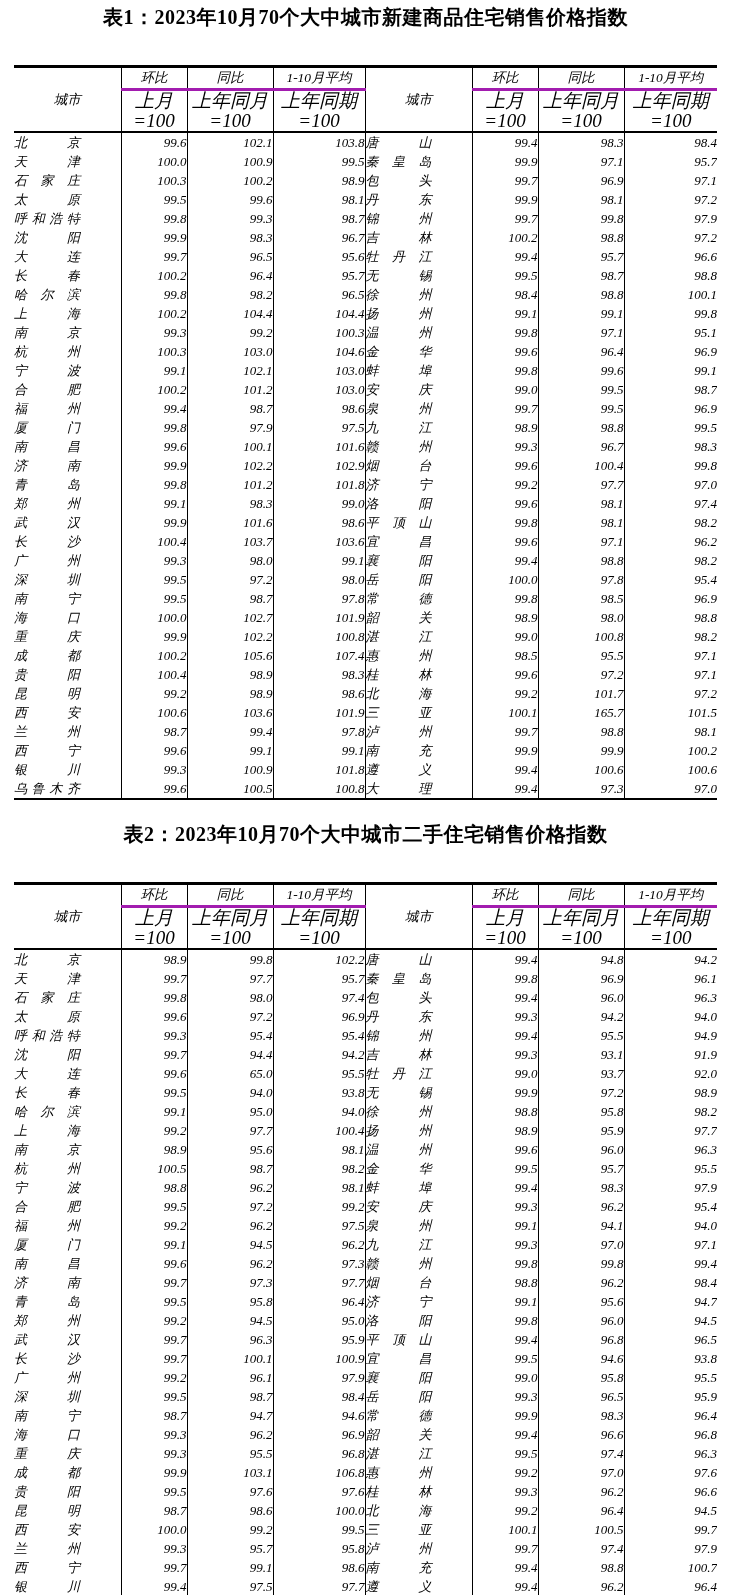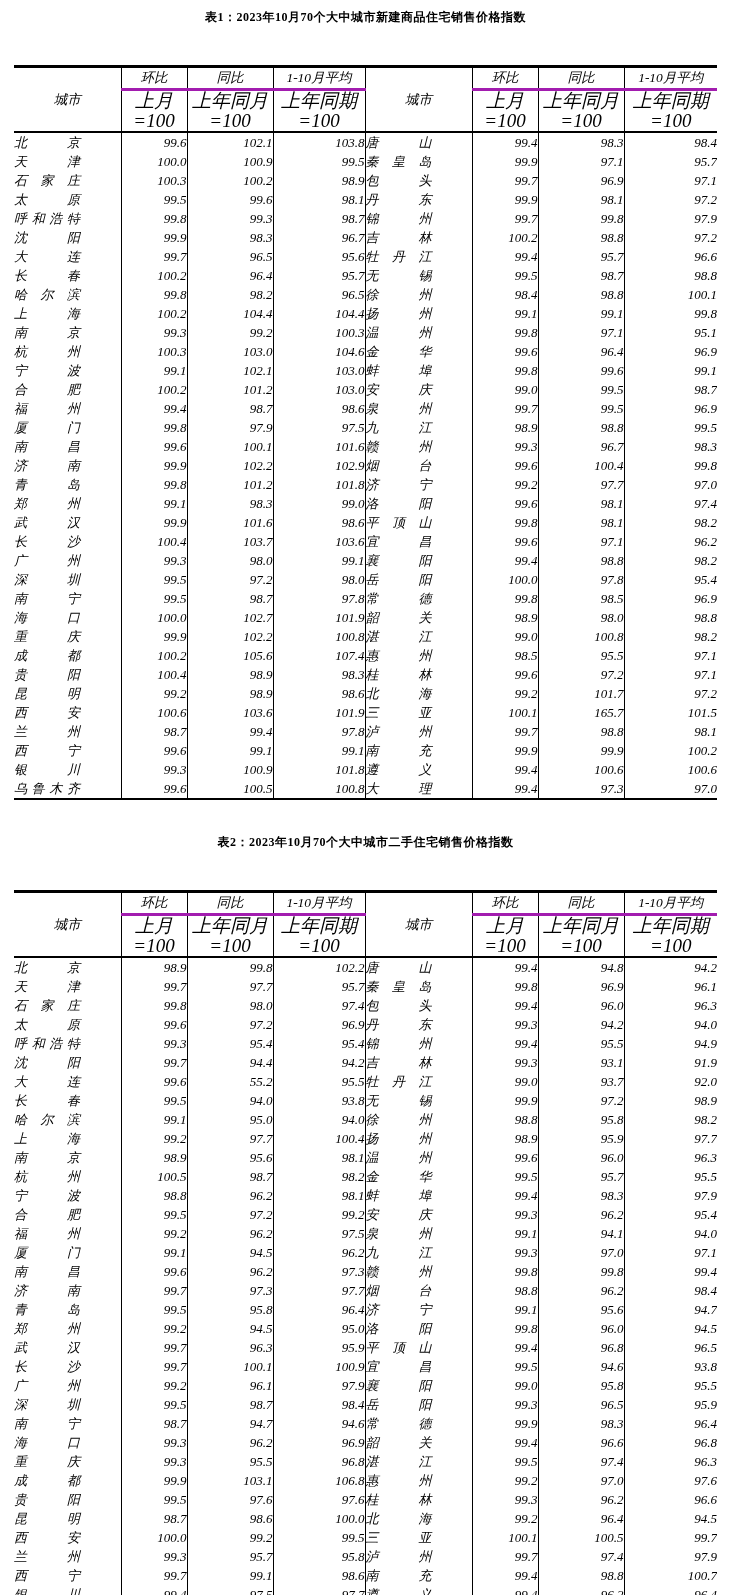--- a/index.html
+++ b/index.html
@@ -8,26 +8,26 @@
     background: #ffffff;
     width: 731px;
     min-height: 1595px;
     font-family: "Liberation Serif", "DejaVu Serif", serif;
     color: #000000;
   }
   .table-title {
     width: 731px;
     text-align: center;
     font-weight: bold;
-    font-size: 12px;
+    font-size: 20px;
     line-height: 21px;
     letter-spacing: 0.5px;
   }
   .title-1 { padding-top: 7px; margin-bottom: 37px; }
-  .title-2 { margin-top: 32px; margin-bottom: 37px; }
+  .title-2 { margin-top: 24px; margin-bottom: 37px; }
   table.idx {
     width: 703px;
     margin-left: 14px;
     border-collapse: collapse;
     table-layout: fixed;
     border-top: 3px solid #000;
     border-bottom: 2px solid #000;
     font-style: italic;
   }
   table.idx th {
@@ -544,21 +544,21 @@
           <td class="num bR">94.4</td>
           <td class="num bR">94.2</td>
           <td class="city bR"><span class="cityname">吉林</span></td>
           <td class="num bR">99.3</td>
           <td class="num bR">93.1</td>
           <td class="num">91.9</td>
         </tr>
         <tr>
           <td class="city bR"><span class="cityname">大连</span></td>
           <td class="num bR">99.6</td>
-          <td class="num bR">55.2</td>
+          <td class="num bR">65.0</td>
           <td class="num bR">95.5</td>
           <td class="city bR"><span class="cityname">牡丹江</span></td>
           <td class="num bR">99.0</td>
           <td class="num bR">93.7</td>
           <td class="num">92.0</td>
         </tr>
         <tr>
           <td class="city bR"><span class="cityname">长春</span></td>
           <td class="num bR">99.5</td>
           <td class="num bR">94.0</td>

